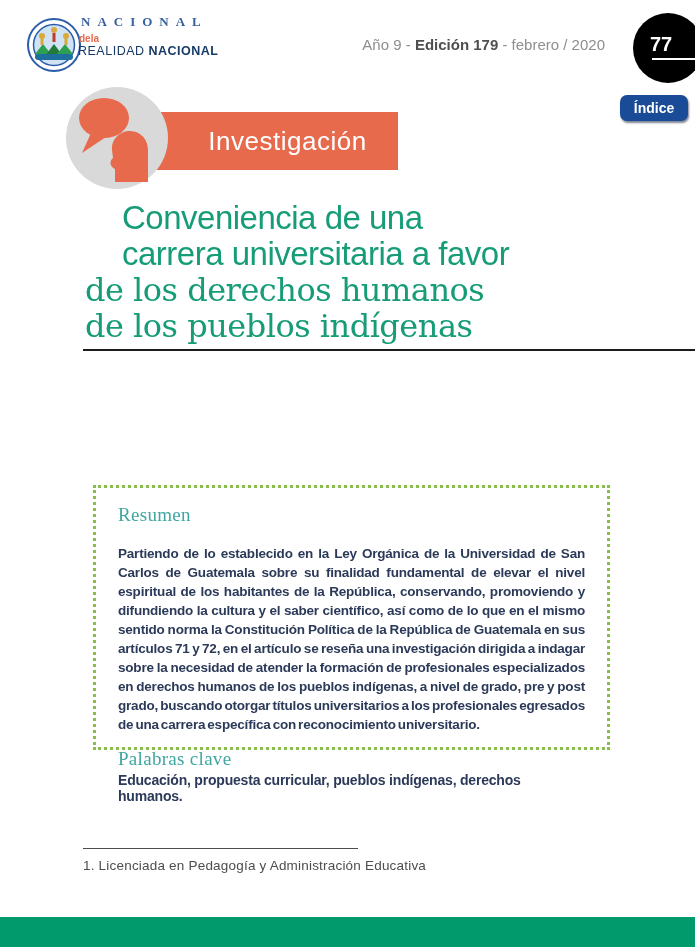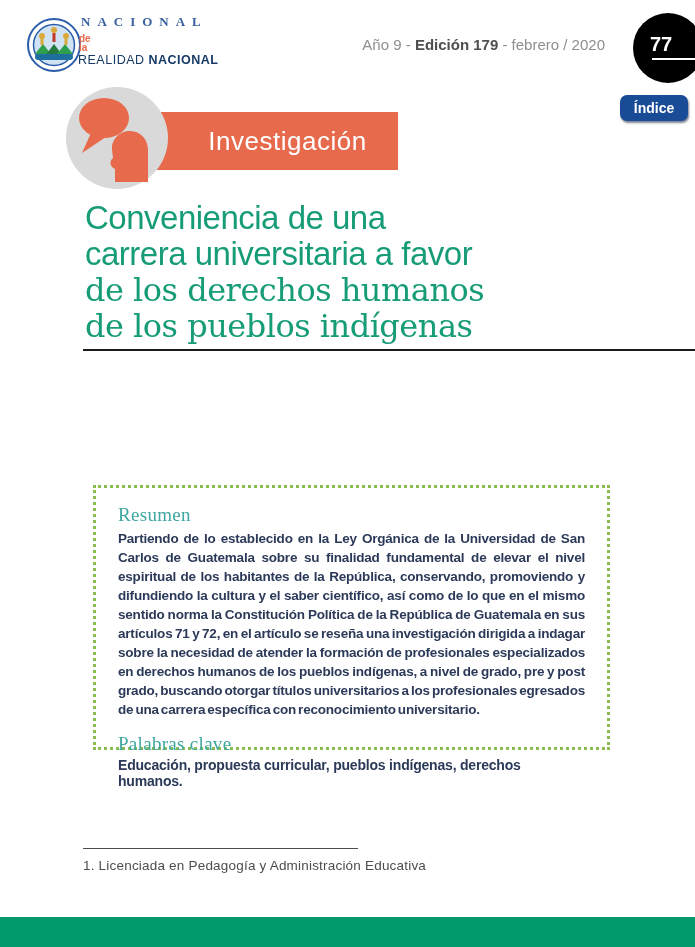--- a/index.html
+++ b/index.html
@@ -23,21 +23,21 @@
     color: #39619F; font-size: 13px; font-weight: 700;
     letter-spacing: 7px; padding-left: 3px;
   }
   .brand-main { display: flex; align-items: flex-start; margin-top: 1px; }
   .brand-analisis {
     color: #173A66; font-size: 27px; font-weight: 700; letter-spacing: -0.5px;
     line-height: 27px;
   }
   .brand-dela {
     color: #E76A4C; font-size: 10px; font-weight: 700; line-height: 9px;
-    margin-top: 3px; margin-left: 1px; display: flex; flex-direction: column;
+    margin-top: 3px; margin-left: 1px; display: flex; flex-direction: row;
   }
   .brand-bottom { color: #173A66; font-size: 12.5px; letter-spacing: 0.5px; margin-top: 1px; }
   .brand-realidad { font-weight: 400; }
   .brand-nacional { font-weight: 800; }
 
   .edition-meta {
     position: absolute; left: 300px; top: 36px; width: 305px;
     text-align: right; font-size: 15px; color: #8E8E8E;
   }
   .edition-meta .bold { color: #4F4F4F; font-weight: 700; }
@@ -76,21 +76,21 @@
   }
   .section-icon-circle {
     position: absolute; left: 66px; top: 87px; width: 102px; height: 102px;
     border-radius: 50%; background: #D9D9D9;
   }
 
   
   .article-title { position: absolute; left: 85px; top: 200px; width: 560px; color: #179C78; }
   .article-title .t-sans {
     font-family: "Liberation Sans", sans-serif;
-    font-size: 33px; line-height: 36px; font-weight: 400; letter-spacing: -0.5px;
+    font-size: 33px; line-height: 36px; font-weight: 400; letter-spacing: -0.5px; margin-left: 37px;
   }
   .article-title .t-serif {
     font-family: "DejaVu Serif", "Liberation Serif", serif;
     font-size: 32px; line-height: 36px; font-weight: 400; letter-spacing: -0.5px;
   }
   .title-rule {
     position: absolute; left: 83px; top: 349px; width: 612px; height: 2px; background: #1C1C1C;
   }
 
   
@@ -101,21 +101,21 @@
 
   
   .abstract-box {
     position: absolute; left: 93px; top: 485px; width: 517px; height: 265px;
     border: 3px dotted #8ABD4E;
     padding: 16px 22px 0 22px;
   }
   .box-heading {
     font-family: "Liberation Serif", serif;
     color: #3FA7A1; font-size: 19px; font-weight: 400; letter-spacing: 0.3px;
-    margin-bottom: 3px;
+    margin-bottom: 18px;
   }
   .abstract-body {
     color: #2C3A59; font-size: 13.5px; line-height: 19px; font-weight: 700;
     text-align: justify; letter-spacing: -0.2px; word-spacing: -1.5px;
   }
   .keywords-heading { margin-top: 14px; margin-bottom: 2px; }
   .keywords-body {
     color: #2C3A59; font-size: 14px; font-weight: 700; letter-spacing: -0.2px;
   }
 

